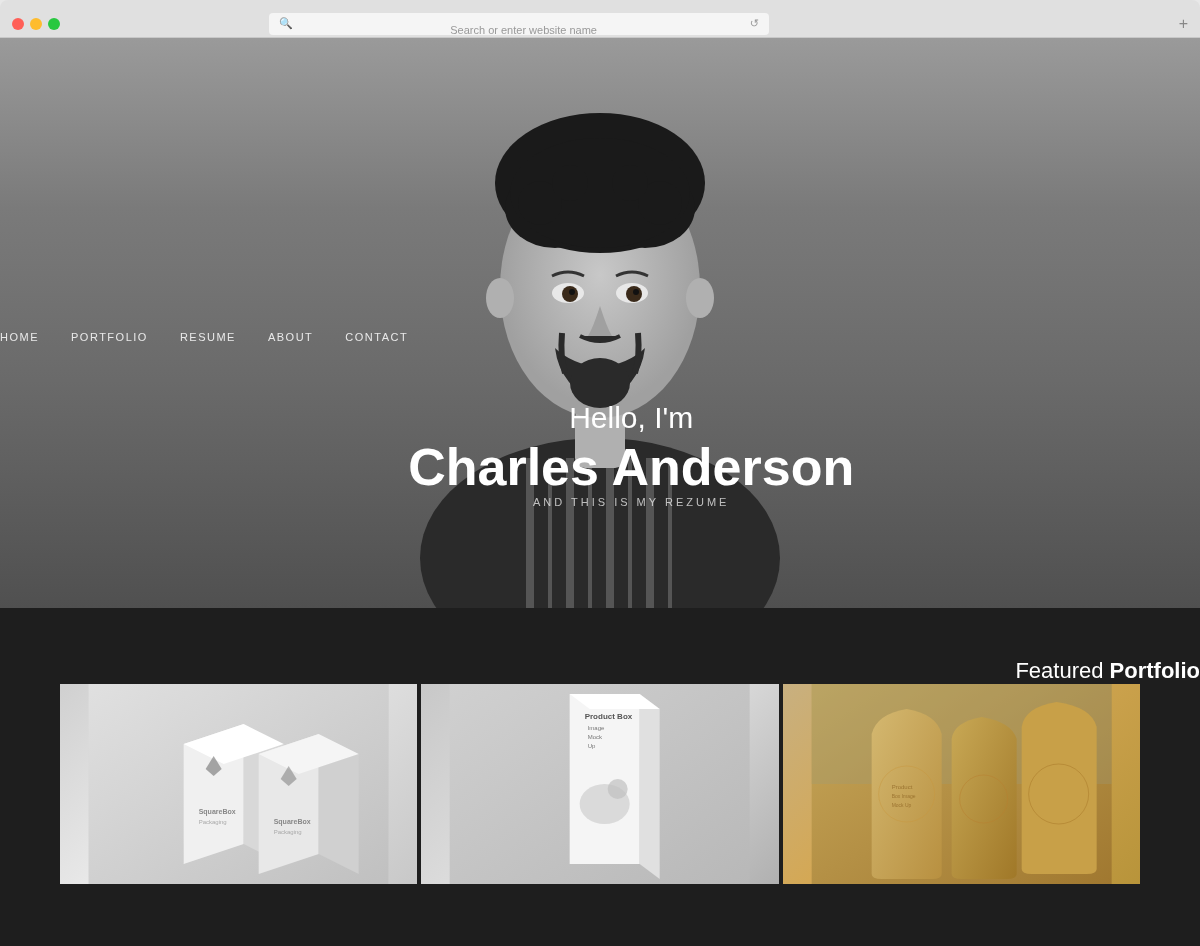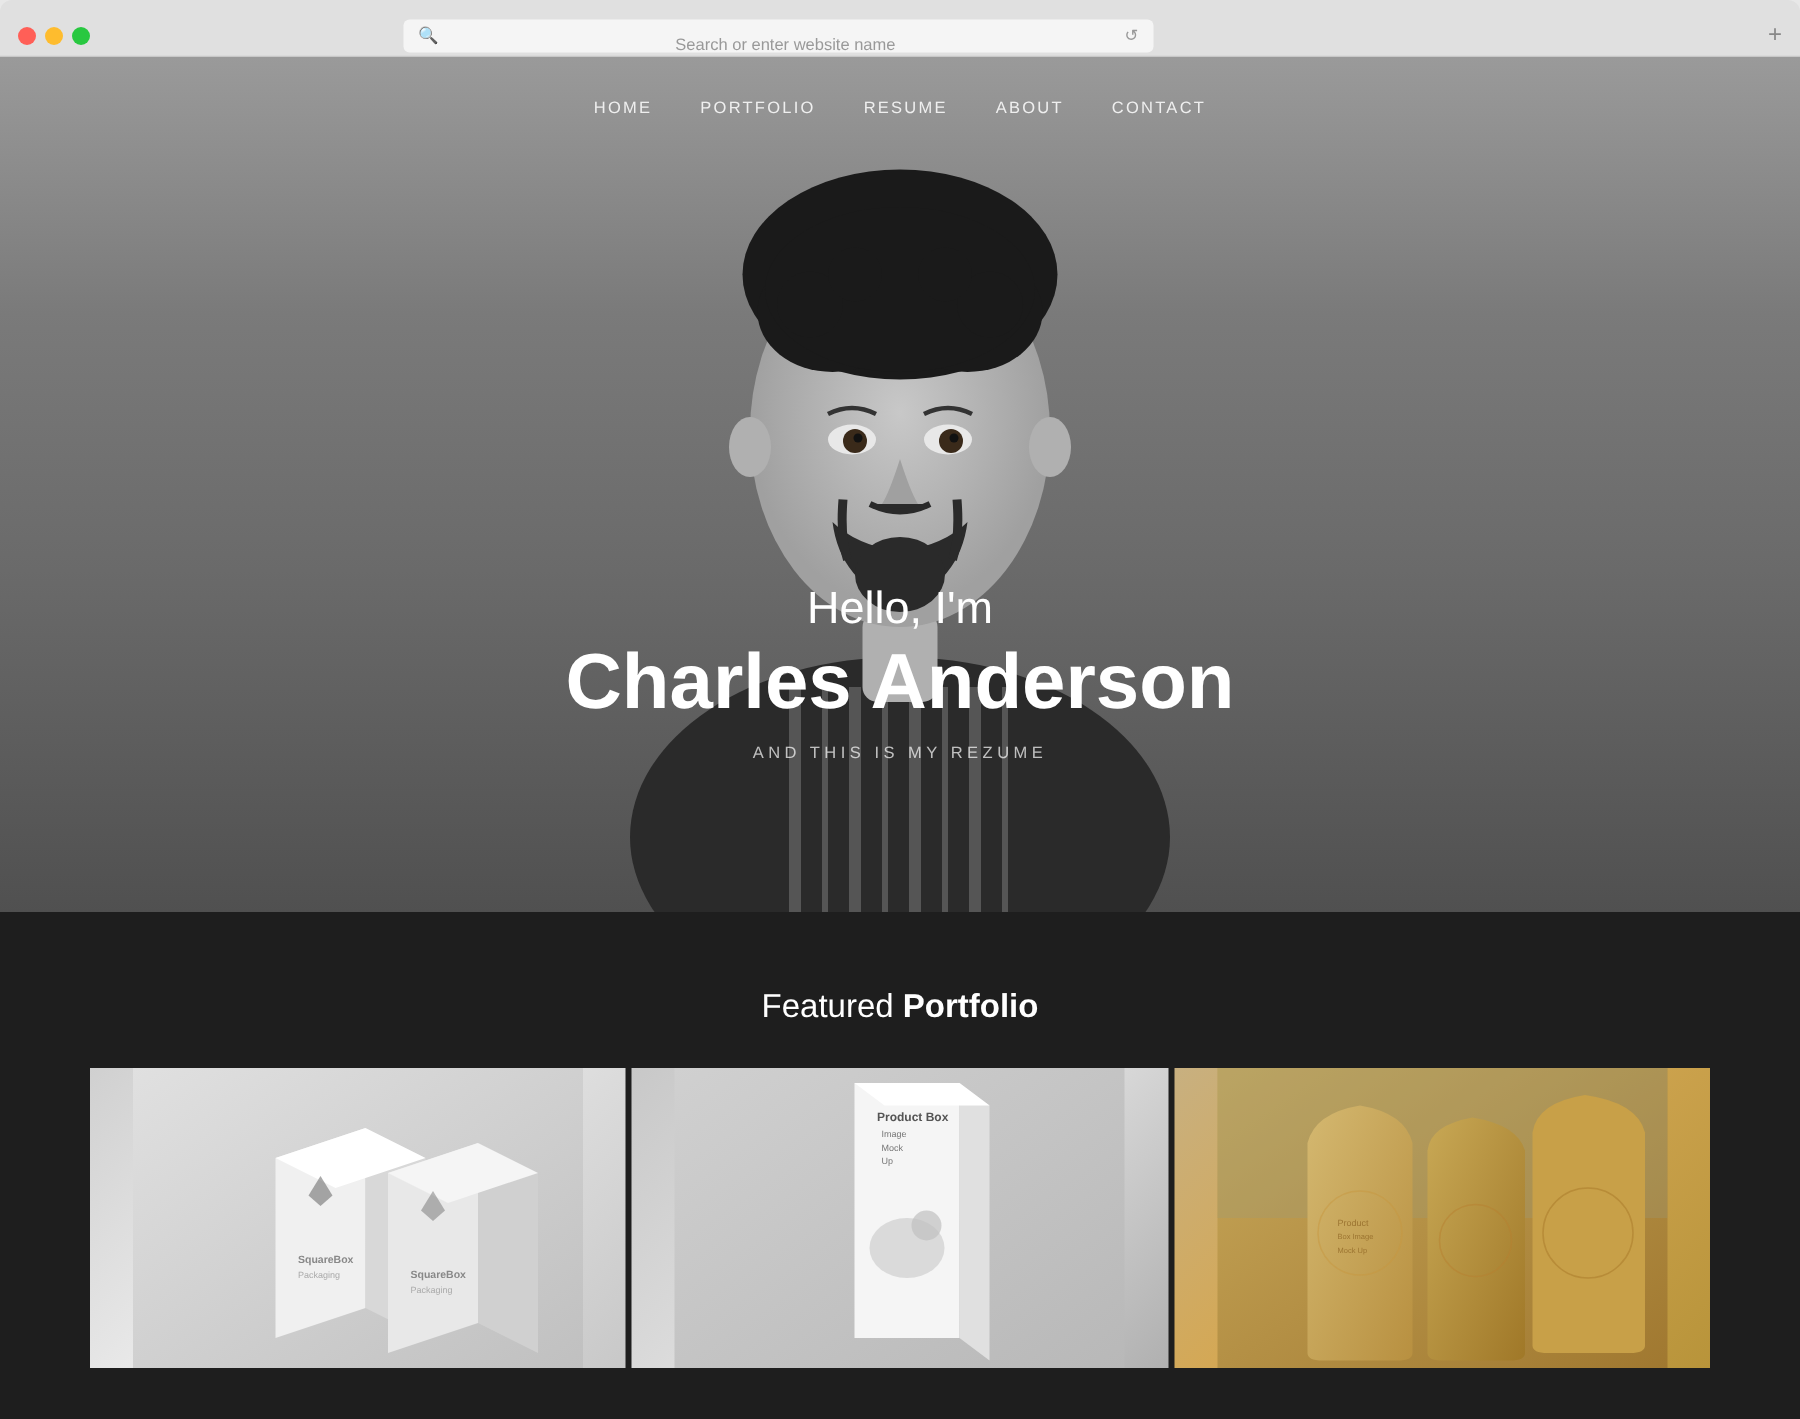--- a/index.html
+++ b/index.html
@@ -85,21 +85,21 @@
       min-height: 908px;
     }
 
     
     .hero {
       position: relative;
       height: 570px;
       background: #0f766e;
       overflow: hidden;
       display: flex;
-      flex-direction: column;
+      flex-direction: row;
       align-items: center;
     }
 
     
     .hero-bg {
       position: absolute;
       top: 0; left: 0; right: 0; bottom: 0;
       background: linear-gradient(180deg, #9a9a9a 0%, #7a7a7a 30%, #6a6a6a 60%, #505050 100%);
     }
 
@@ -138,44 +138,42 @@
       font-weight: 300;
       margin-bottom: 4px;
       margin-top: 39px;
     }
 
     .hero-name {
       color: #ffffff;
       font-size: 52px;
       font-weight: 800;
       line-height: 1.1;
-      margin-bottom: 12px;
     }
 
     .hero-subtitle {
       color: rgba(255,255,255,0.7);
       font-size: 11px;
       font-weight: 400;
       letter-spacing: 3px;
       text-transform: uppercase;
     }
 
     
     .portfolio-section {
       background: #1e1e1e;
       padding: 50px 0 0;
       min-height: 338px;
     }
 
     .portfolio-title {
-      text-align: center;
+      text-align: right;
       color: #ffffff;
       font-size: 22px;
       font-weight: 300;
-      margin-bottom: 28px;
     }
 
     .portfolio-title strong {
       font-weight: 700;
     }
 
     .portfolio-filters {
       display: flex;
       justify-content: center;
       gap: 28px;

